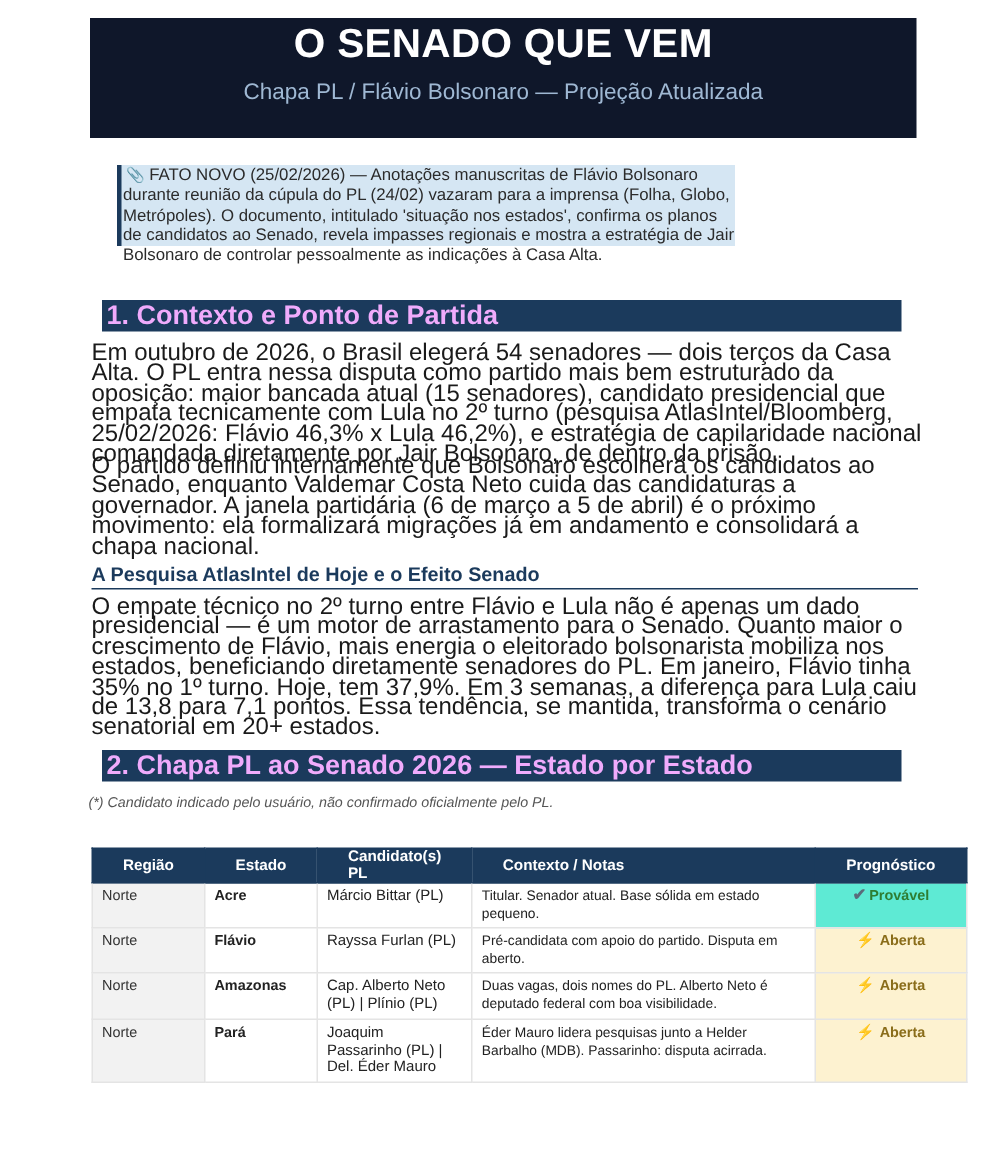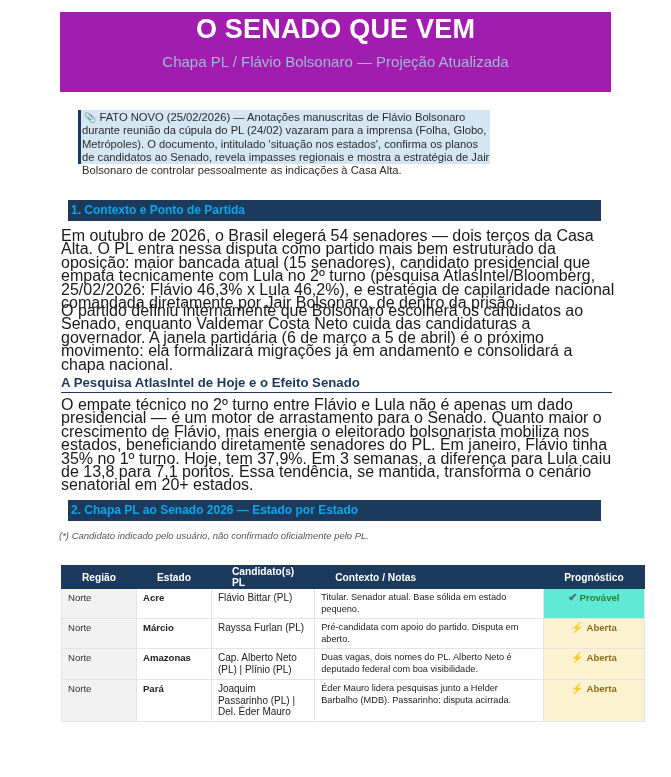--- a/index.html
+++ b/index.html
@@ -4,40 +4,40 @@
   <style>
     html, body { margin: 0; padding: 0; background: #ffffff; }
     body {
       width: 671px; height: 777px; overflow: hidden; position: relative;
       font-family: "Liberation Sans", sans-serif; color: #1a1a1a;
     }
     .page { position: absolute; left: 0; top: 0; width: 671px; height: 777px; }
 
     .banner {
       position: absolute; left: 60px; top: 12px; width: 551px; height: 80px;
-      background: #a21caf; text-align: center;
+      background: #0f172a; text-align: center;
     }
     .banner-title {
       color: #ffffff; font-weight: bold; font-size: 27px; line-height: 30px;
       margin-top: 2px; letter-spacing: 0.2px;
     }
     .banner-sub { color: #9fb8d3; font-size: 15px; line-height: 18px; margin-top: 9px; }
     .banner-meta { color: #9fb8d3; font-size: 11.5px; line-height: 14px; margin-top: 5px; }
 
     .callout {
       position: absolute; left: 78px; top: 110px; width: 412px; height: 54px;
       background: #d5e6f3; border-left: 3px solid #1b3a5c;
       font-size: 11.2px; line-height: 13.3px; color: #2b2b2b;
       padding: 1px 0 0 1px; box-sizing: border-box;
     }
     .callout-icon { color: #8a8a8a; font-size: 10px; margin: 0 3px 0 2px; }
 
     .section-bar {
       position: absolute; left: 68px; width: 533px; height: 21px;
-      background: #1b3a5c; color: #0ea5e9; font-weight: bold; font-size: 12px;
+      background: #1b3a5c; color: #f0abfc; font-weight: bold; font-size: 18px;
       line-height: 21px; padding-left: 3px; box-sizing: border-box;
     }
     .para {
       position: absolute; left: 61px; width: 555px;
       font-size: 16px; line-height: 13.4px; color: #1a1a1a;
     }
     .subheading {
       position: absolute; left: 61px; top: 375px; width: 551px; height: 17px;
       color: #1b3a5c; font-weight: bold; font-size: 13.2px; line-height: 16px;
       border-bottom: 1.5px solid #1b3a5c;
@@ -102,27 +102,27 @@
         <th>Estado</th>
         <th>Candidato(s) PL</th>
         <th>Contexto / Notas</th>
         <th>Prognóstico</th>
       </tr>
     </thead>
     <tbody>
       <tr class="mid" style="height:30px;">
         <td class="regiao">Norte</td>
         <td class="estado">Acre</td>
-        <td class="cand">Flávio Bittar (PL)</td>
+        <td class="cand">Márcio Bittar (PL)</td>
         <td class="ctx">Titular. Senador atual. Base sólida em estado pequeno.</td>
         <td class="prog provavel"><span class="prog-icon-check">✔</span><span>Provável</span></td>
       </tr>
       <tr class="mid" style="height:30px;">
         <td class="regiao">Norte</td>
-        <td class="estado">Márcio</td>
+        <td class="estado">Flávio</td>
         <td class="cand">Rayssa Furlan (PL)</td>
         <td class="ctx">Pré-candidata com apoio do partido. Disputa em aberto.</td>
         <td class="prog aberta"><span class="prog-icon-bolt">⚡</span><span>Aberta</span></td>
       </tr>
       <tr class="mid" style="height:31px;">
         <td class="regiao">Norte</td>
         <td class="estado">Amazonas</td>
         <td class="cand">Cap. Alberto Neto (PL) | Plínio (PL)</td>
         <td class="ctx">Duas vagas, dois nomes do PL. Alberto Neto é deputado federal com boa visibilidade.</td>
         <td class="prog aberta"><span class="prog-icon-bolt">⚡</span><span>Aberta</span></td>

